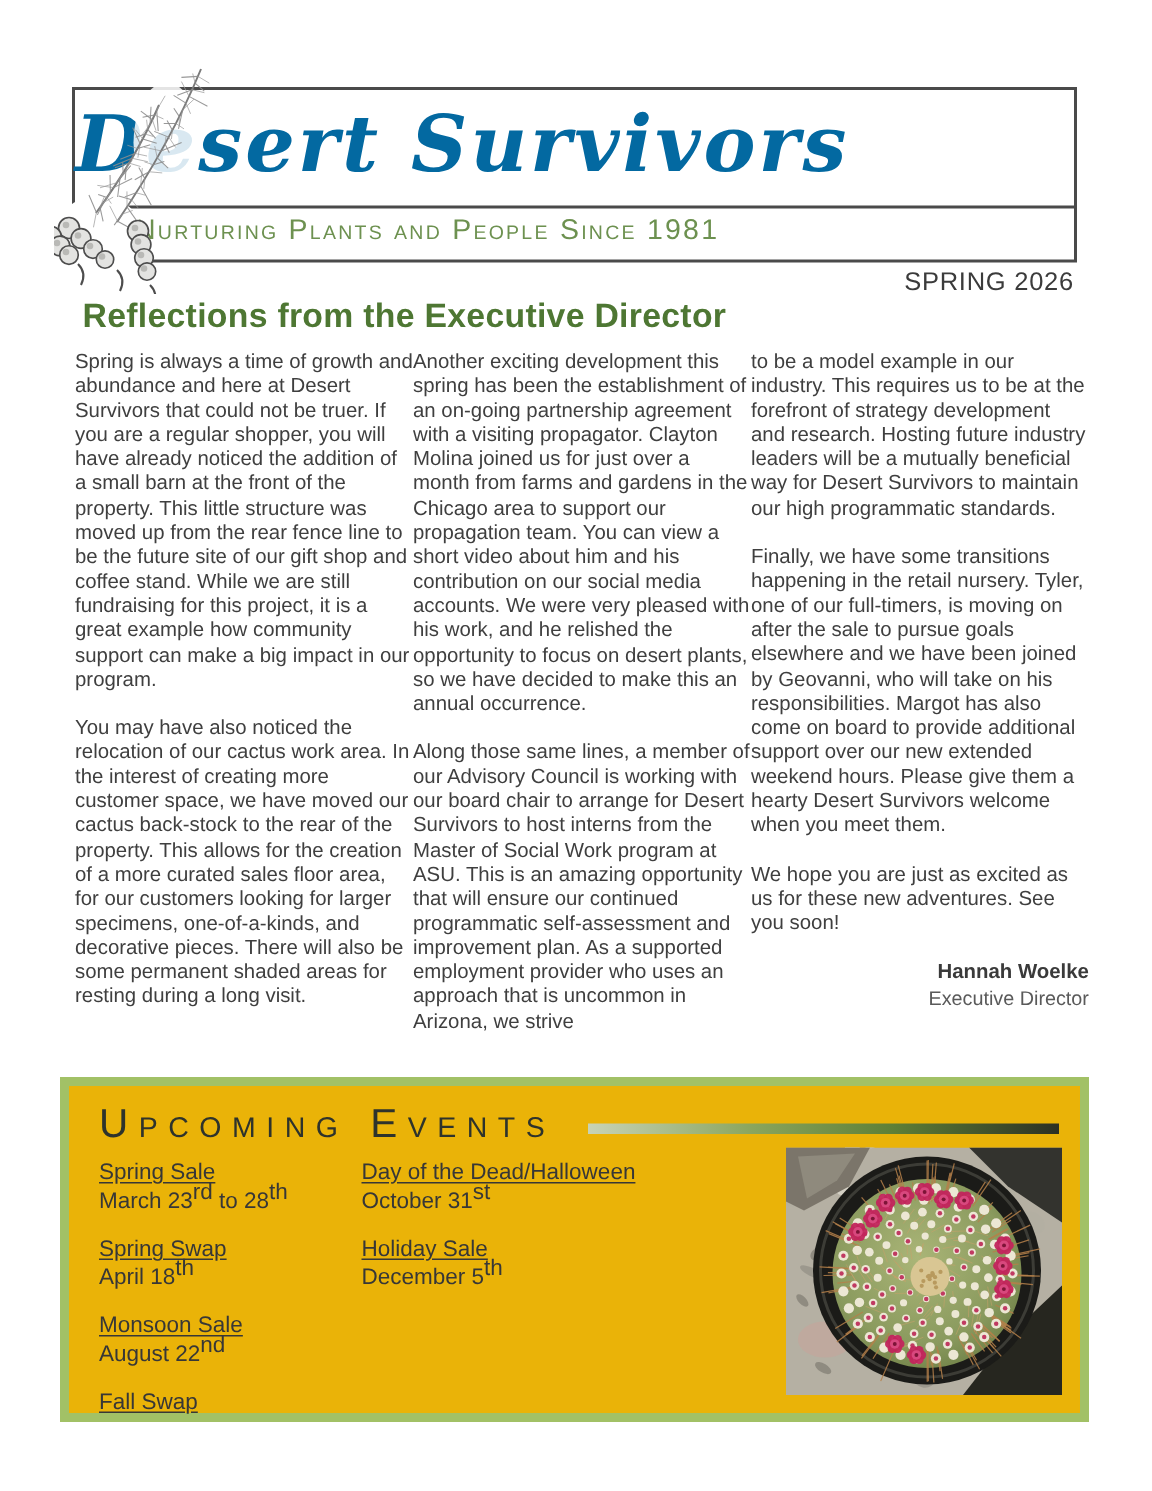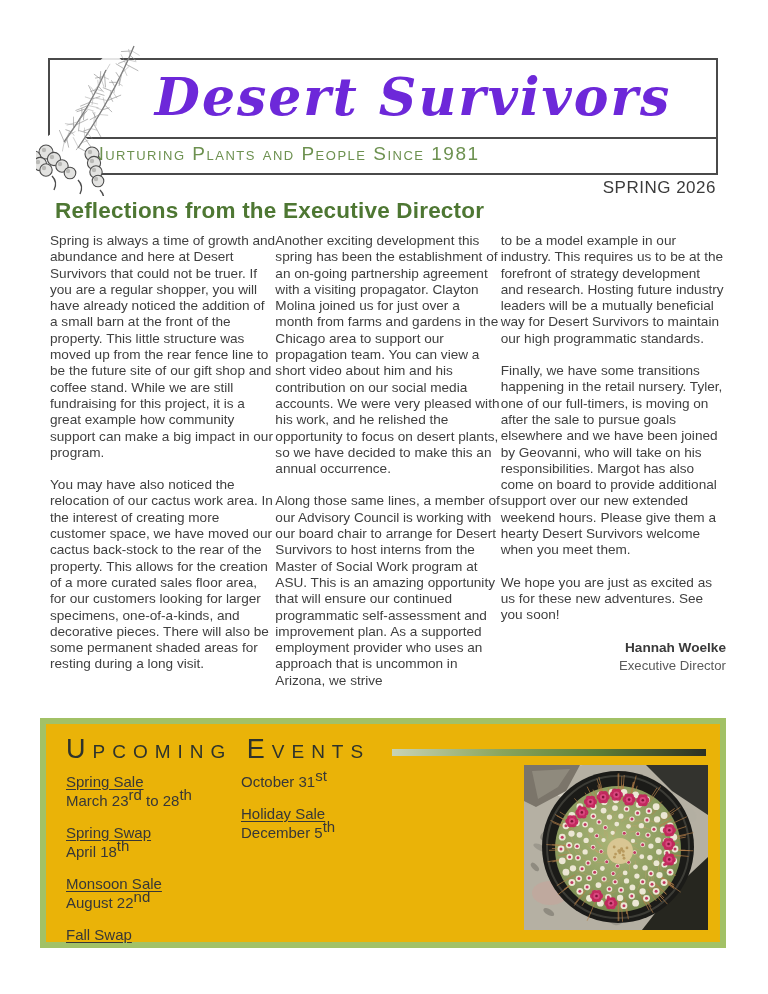--- a/index.html
+++ b/index.html
@@ -11,24 +11,23 @@
 
   
   .header-box{
     position:absolute;left:48px;top:58px;width:666px;height:113px;
     border:2px solid #4a4a4a;background:#fff;
   }
   .header-divider{
     position:absolute;left:0;right:0;top:77px;height:2px;background:#4a4a4a;
   }
   .logo-title{
-    position:absolute;left:0;right:0;top:4px;text-align:center;
+    position:absolute;left:0;right:0;top:4px;text-align:left;
     font-family:"DejaVu Serif", serif;font-style:italic;font-weight:bold;
-    font-size:52px;line-height:66px;color:#6d28d9;letter-spacing:2px;
-    padding-left:60px;
+    font-size:52px;line-height:66px;color:#0369a1;letter-spacing:2px;
   }
   .tagline{
     position:absolute;left:0;right:0;top:83px;text-align:left;
     font-family:"Liberation Sans", sans-serif;font-variant:small-caps;
     font-size:19px;letter-spacing:1.5px;color:#6d9150;font-weight:400;
     padding-left:40px;
   }
   .plant-illustration{
     position:absolute;left:36px;top:40px;width:134px;height:156px;z-index:3;
   }
@@ -263,20 +262,21 @@
           <div class="event">
             <div class="event-name">Monsoon Sale</div>
             <div class="event-date">August 22<sup>nd</sup></div>
           </div>
           <div class="event">
             <div class="event-name">Fall Swap</div>
           </div>
         </div>
       <div class="events-col events-col-2">
           <div class="event">
+            <div class="event-name">Day of the Dead/Halloween</div>
             <div class="event-date">October 31<sup>st</sup></div>
           </div>
           <div class="event">
             <div class="event-name">Holiday Sale</div>
             <div class="event-date">December 5<sup>th</sup></div>
           </div>
         </div>
     </div>
     <svg class="cactus-photo" id="cactus-svg" viewBox="0 0 184 165">
         <rect x="0" y="0" width="184" height="165" fill="#b5b0a3"></rect>

